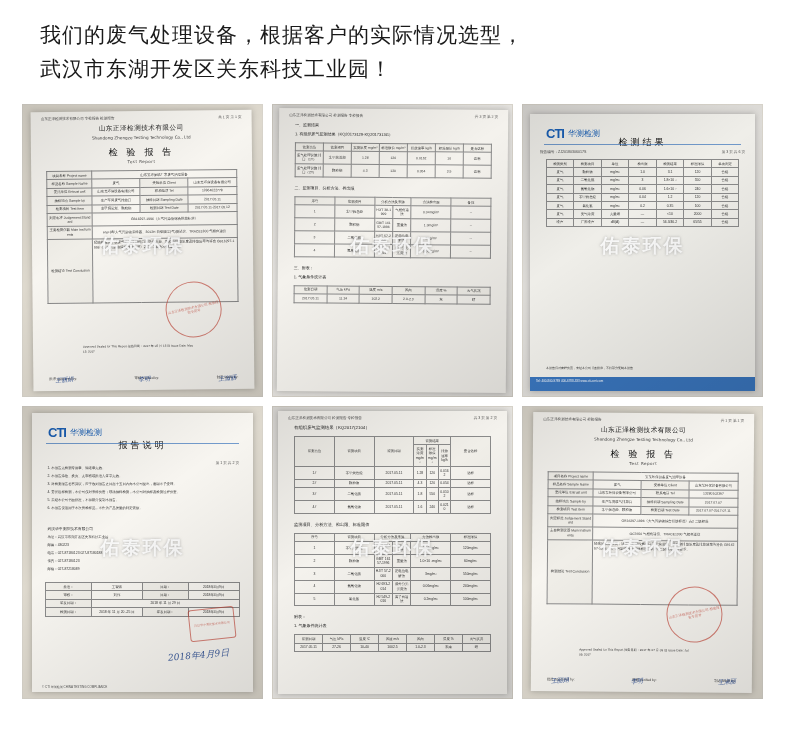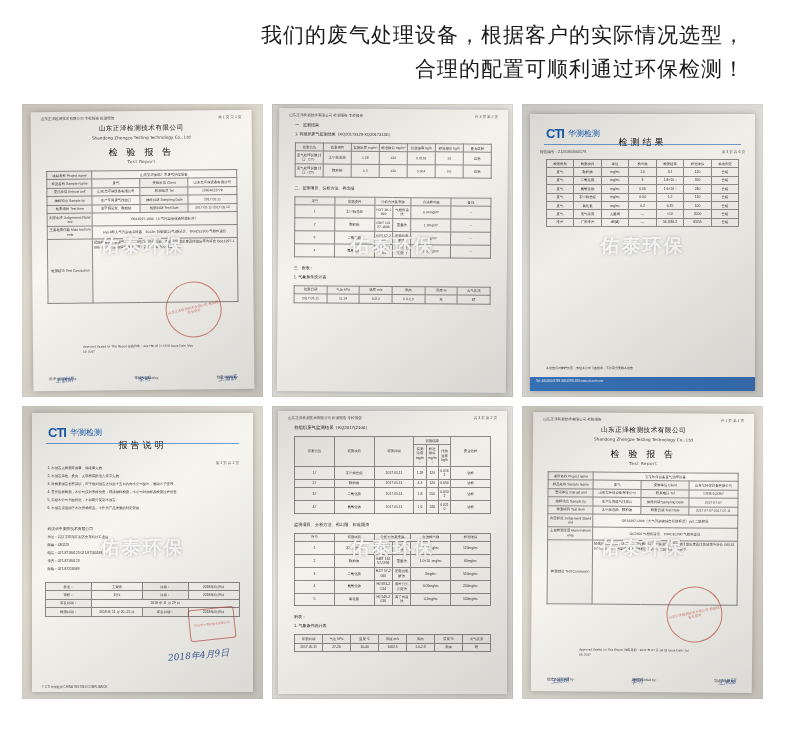--- a/index.html
+++ b/index.html
@@ -14,21 +14,21 @@
     overflow: hidden;
   }
   .page {
     position: relative;
     width: 785px;
     height: 754px;
     background: #ffffff;
   }
   .headline {
     padding: 18px 40px 8px 40px;
-    text-align: right;
+    text-align: left;
     color: #1a1a1a;
     font-size: 21px;
     line-height: 34px;
     letter-spacing: 1px;
     font-family: "DejaVu Sans", "Liberation Sans", sans-serif;
     font-weight: 400;
   }
   .headline .line {
     display: block;
     white-space: nowrap;
@@ -232,21 +232,21 @@
     pointer-events: none;
   }
 </style>
 </head>
 <body>
 
 <div class="page">
 
   <div class="headline">
     <span class="line">我们的废气处理设备，根据客户的实际情况选型，</span>
-    <span class="line">合理的配置可顺利通过环保检测！</span>
+    <span class="line">武汉市东湖开发区关东科技工业园！</span>
   </div>
 
   <div class="grid">
 
     <div class="cert bg-warm">
       <div class="sheet s1 tilt">
         <div class="doc-top">
           <span>山东正泽检测技术有限公司 专检报告 检测报告</span>
           <span>共 1 页 第 1 页</span>
         </div>

